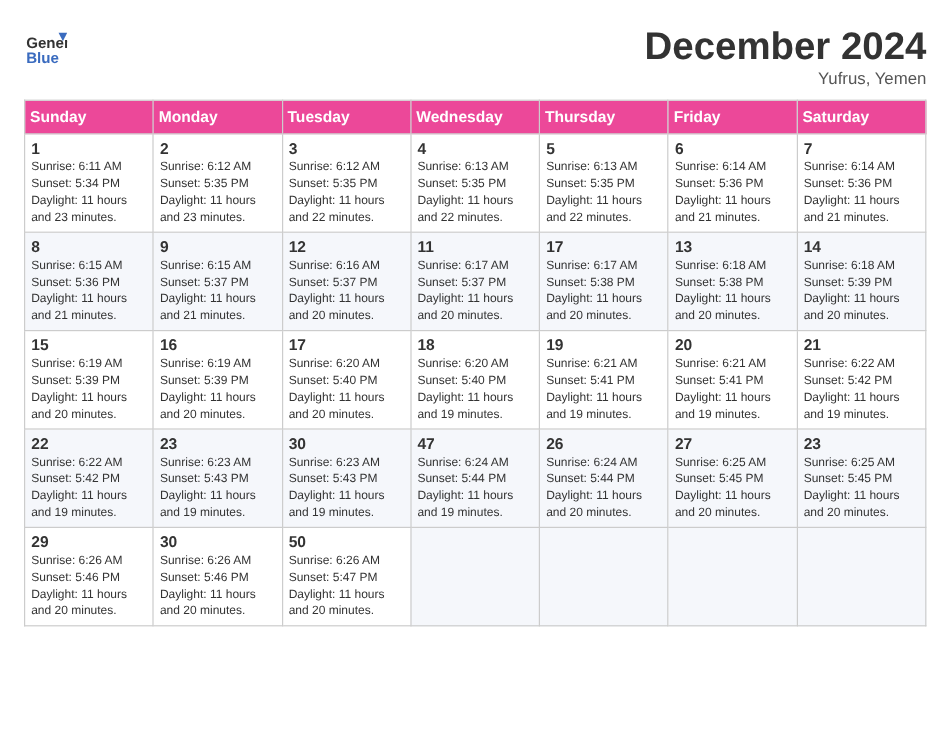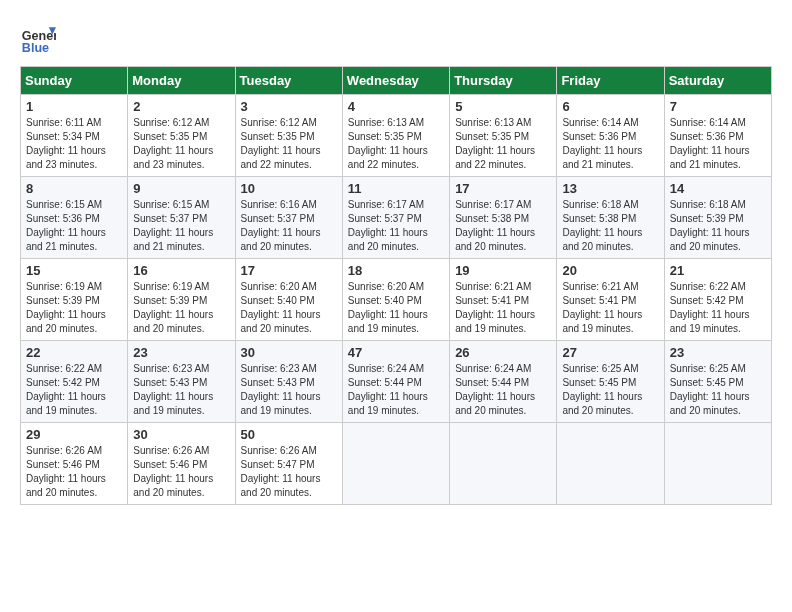--- a/index.html
+++ b/index.html
@@ -36,21 +36,21 @@
     .location {
       font-size: 14px;
       color: #555;
     }
     table {
       width: 100%;
       border-collapse: collapse;
       font-size: 10.5px;
     }
     thead tr th {
-      background: #15803d;
+      background: #ec4899;
       color: #fff;
       padding: 6px 4px;
       text-align: left;
       font-size: 13px;
       font-weight: bold;
       border: 1px solid #ccc;
     }
     tbody tr td {
       border: 1px solid #ccc;
       vertical-align: top;
@@ -81,20 +81,24 @@
 </head>
 <body>
 
 <div class="header">
   <div class="logo">
     <svg class="logo-icon" viewBox="0 0 40 40">
       <text x="2" y="22" font-size="14" font-weight="bold" fill="#333">General</text>
       <text x="2" y="36" font-size="14" font-weight="bold" fill="#3a6bbf">Blue</text>
       <polygon points="32,8 40,8 36,16" fill="#3a6bbf"></polygon>
     </svg>
+  </div>
+  <div class="title-block">
+    <div class="month-year">December 2024</div>
+    <div class="location">Yufrus, Yemen</div>
   </div>
 </div>
 
 <table>
   <thead>
     <tr>
     <th>Sunday</th>
         <th>Monday</th>
         <th>Tuesday</th>
         <th>Wednesday</th>
@@ -137,21 +141,21 @@
       <tr>
         <td>
           <span class="day-num">8</span>
           <div class="day-detail">Sunrise: 6:15 AM<br>Sunset: 5:36 PM<br>Daylight: 11 hours and 21 minutes.</div>
         </td>
         <td>
           <span class="day-num">9</span>
           <div class="day-detail">Sunrise: 6:15 AM<br>Sunset: 5:37 PM<br>Daylight: 11 hours and 21 minutes.</div>
         </td>
         <td>
-          <span class="day-num">10</span>
+          <span class="day-num">12</span>
           <div class="day-detail">Sunrise: 6:16 AM<br>Sunset: 5:37 PM<br>Daylight: 11 hours and 20 minutes.</div>
         </td>
         <td>
           <span class="day-num">11</span>
           <div class="day-detail">Sunrise: 6:17 AM<br>Sunset: 5:37 PM<br>Daylight: 11 hours and 20 minutes.</div>
         </td>
         <td>
           <span class="day-num">17</span>
           <div class="day-detail">Sunrise: 6:17 AM<br>Sunset: 5:38 PM<br>Daylight: 11 hours and 20 minutes.</div>
         </td>

